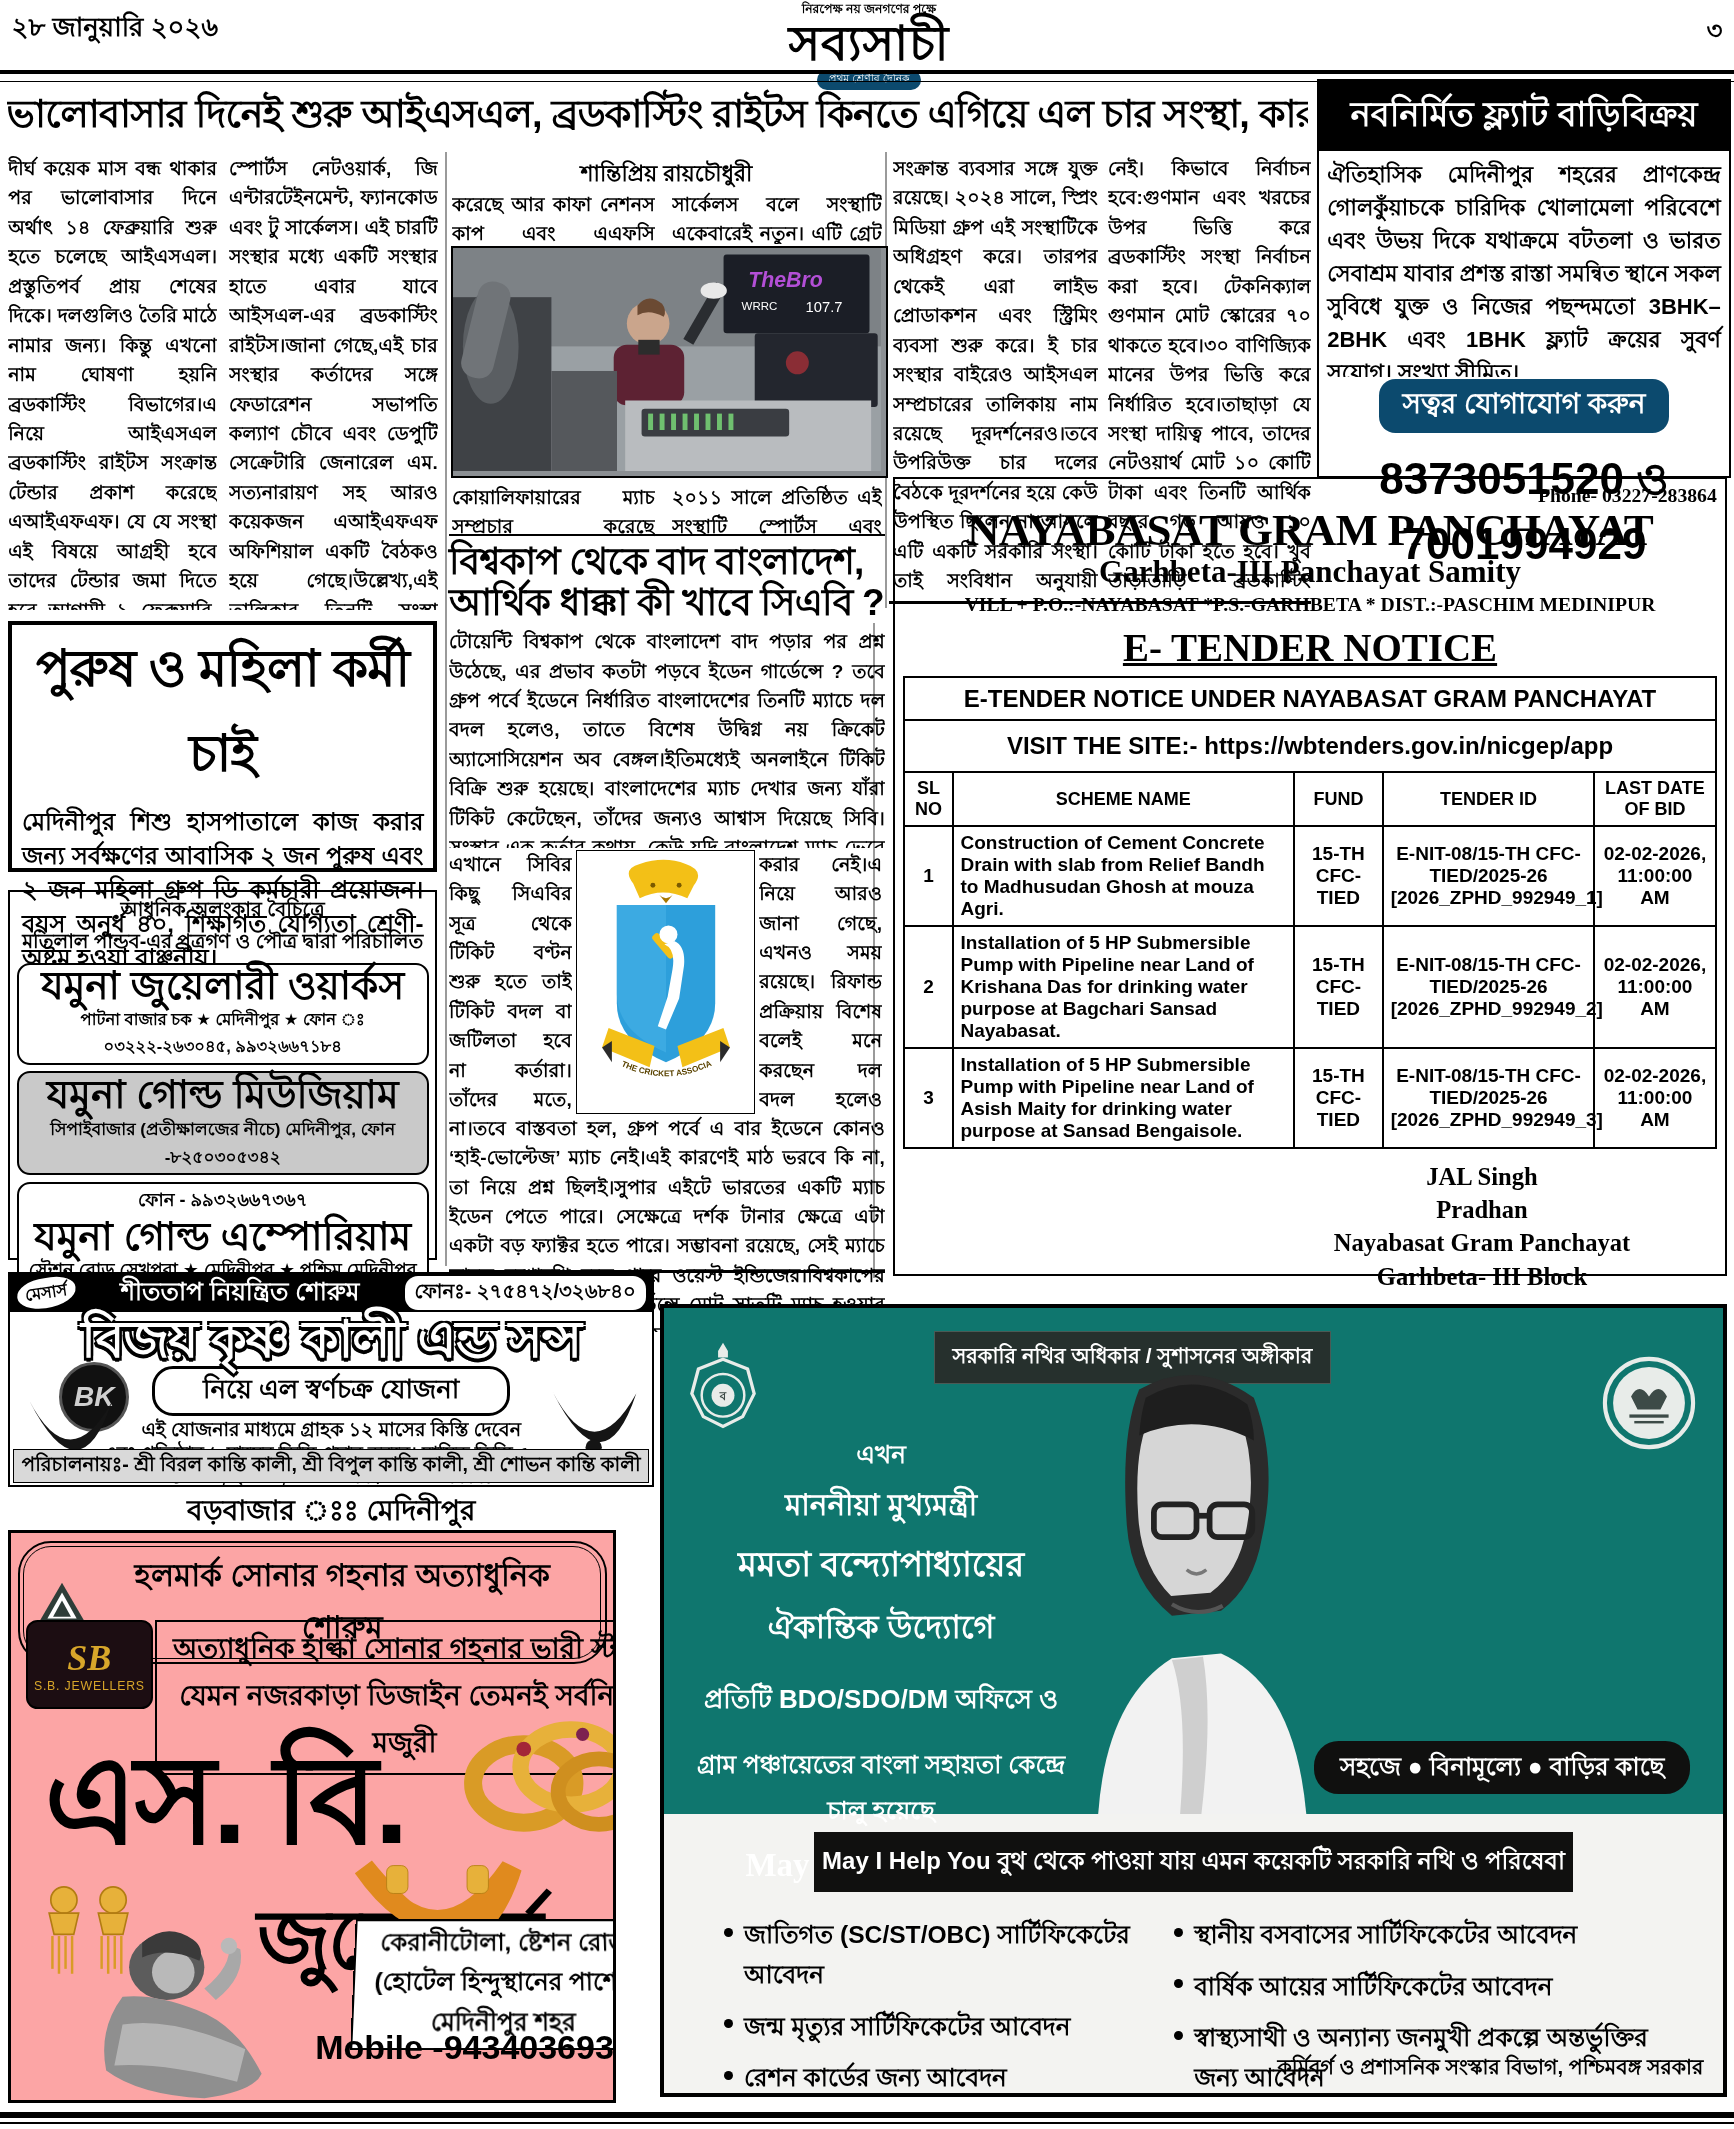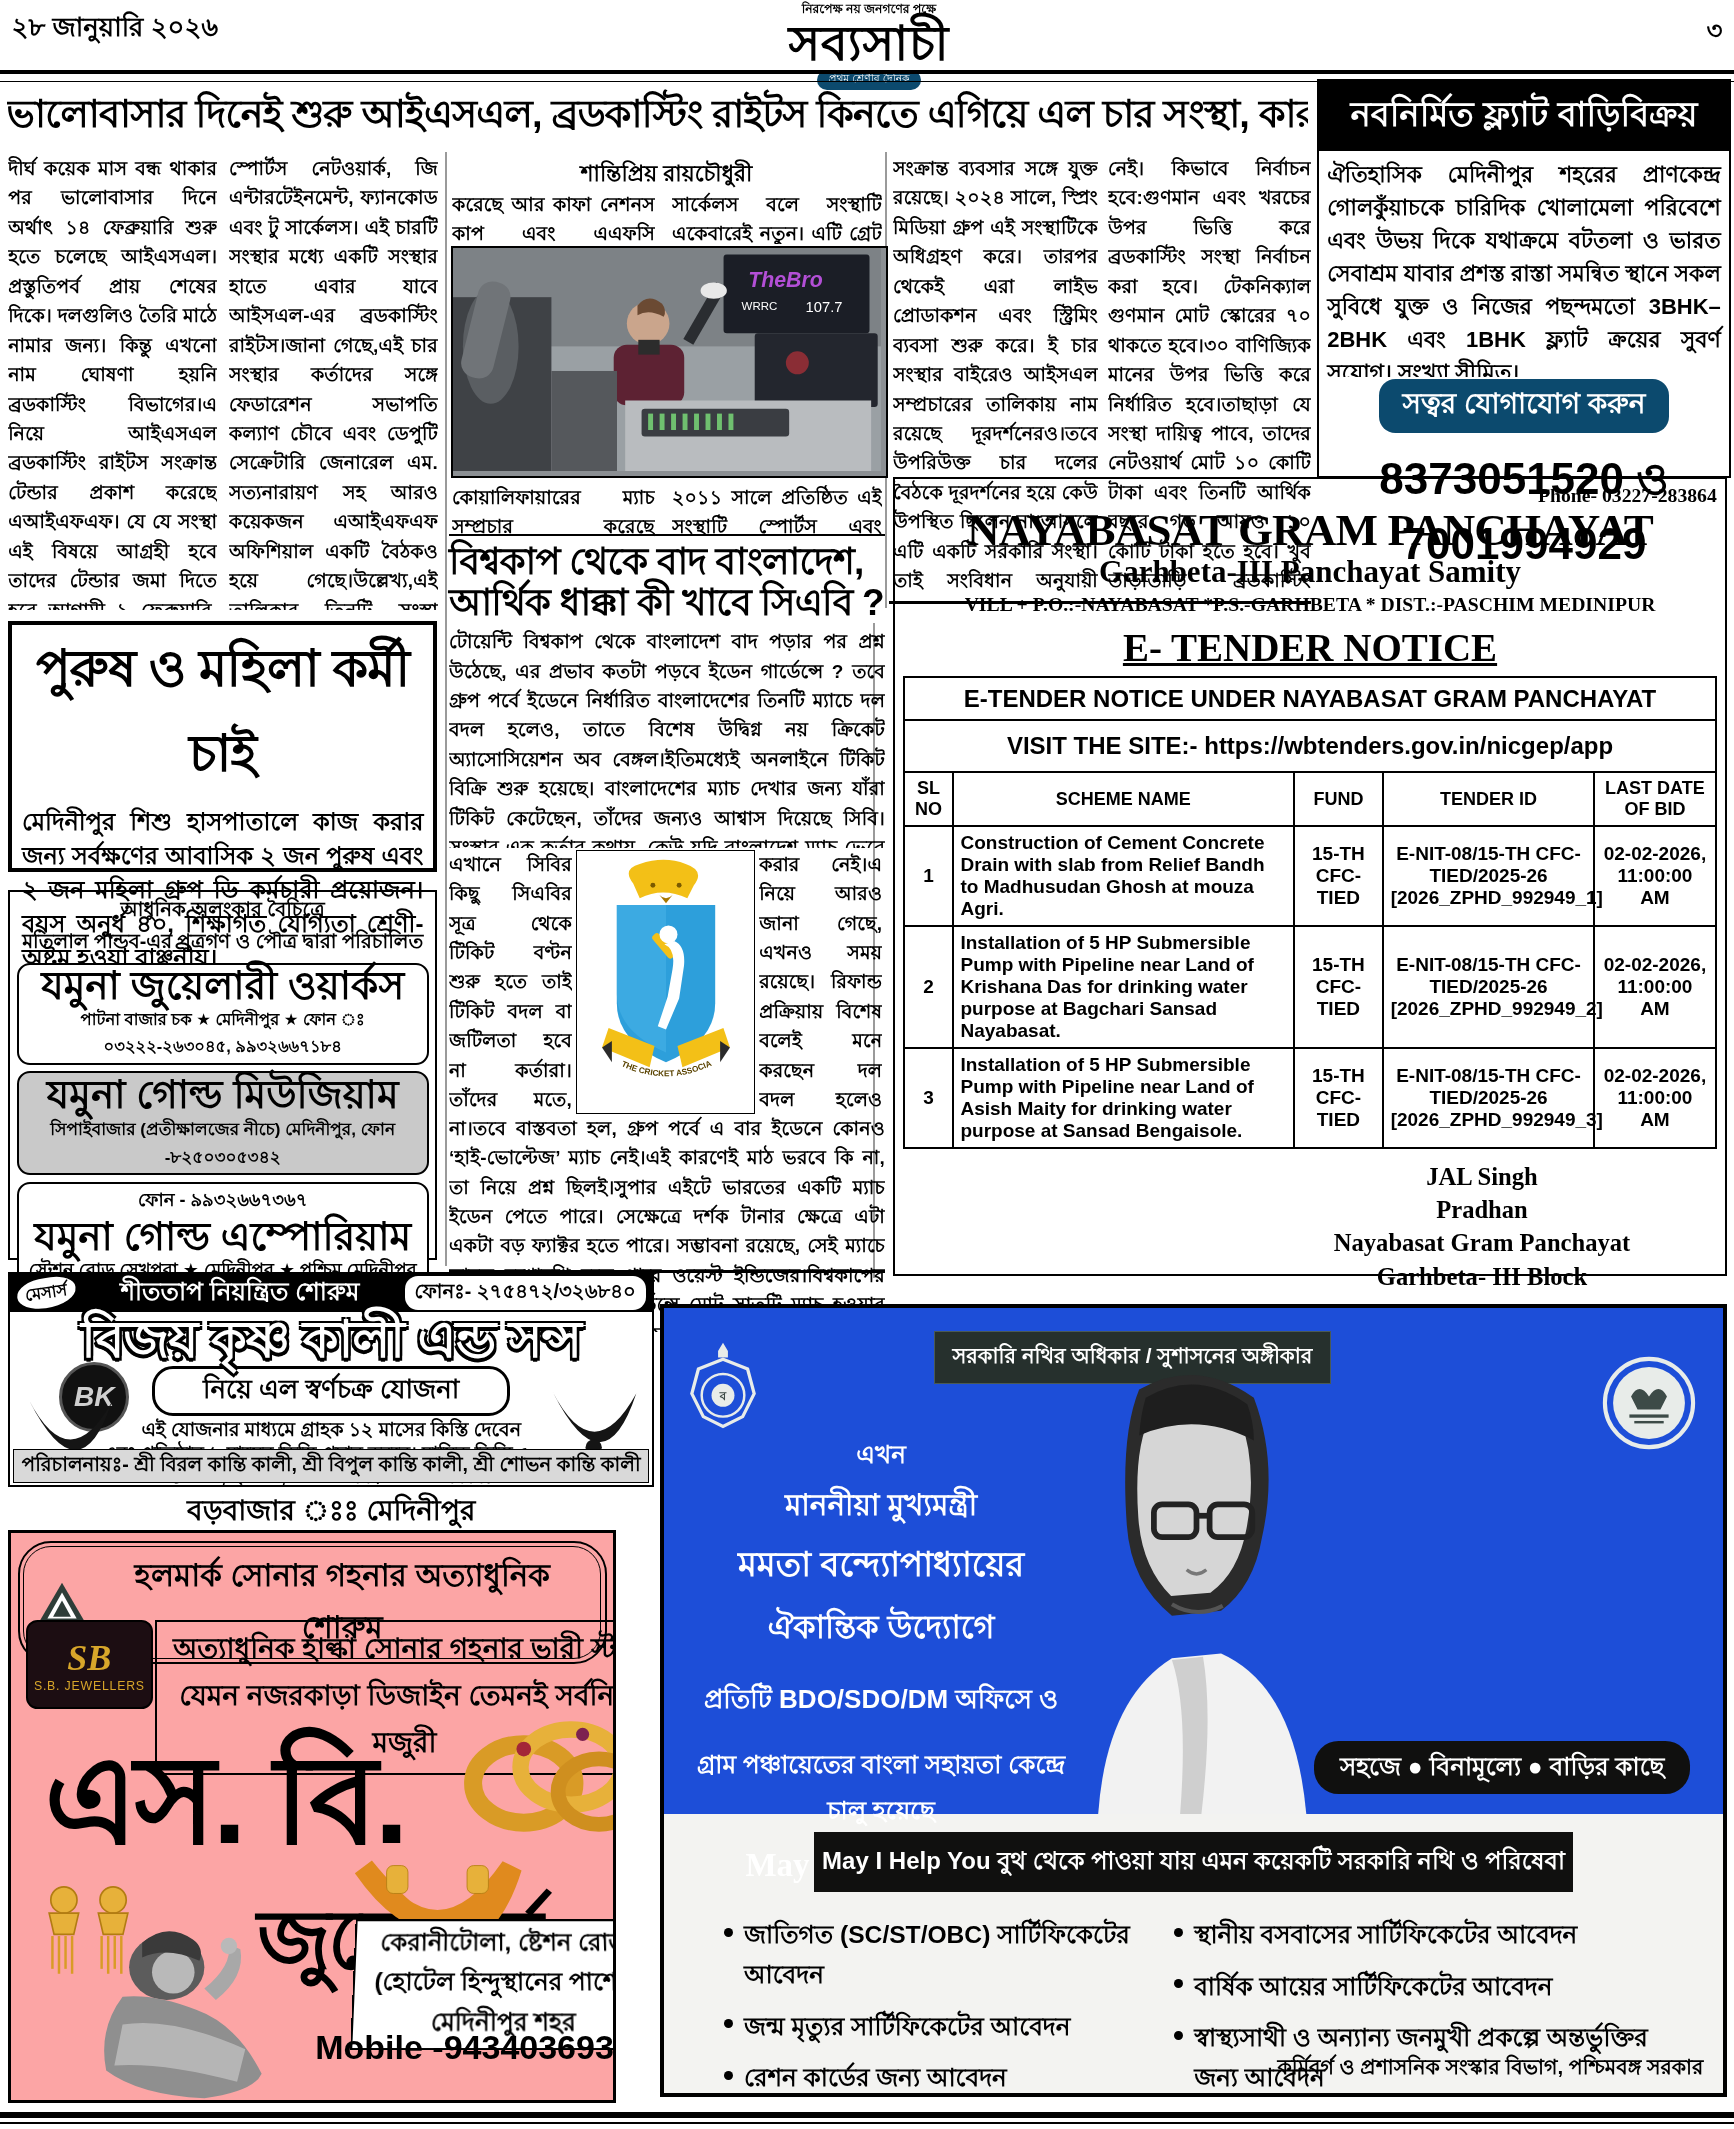--- a/index.html
+++ b/index.html
@@ -12,21 +12,21 @@
   .hidden-of{overflow:hidden;}
   .vline{position:absolute;width:1.6px;background:#9a9a9a;}
   .hline{position:absolute;background:#000;}
   .newsbody{font-size:19px;line-height:1.55;font-weight:600;letter-spacing:0.2px;}
   
   .pill-black{background:#0c4a6e;color:#fff;border-radius:11.5px;display:inline-block;padding:0.8px 11.5px;text-align:center;}
   
   table.tender{border-collapse:collapse;width:100%;table-layout:fixed;}
   table.tender td,table.tender th{border:2.5px solid #000;padding:4.9px 6.6px;vertical-align:middle;}
   
-  .govt-dark{background:#1d4ed8;}
+  .govt-dark{background:#0f766e;}
   .svc li{list-style:none;position:relative;padding-left:23px;margin:11.5px 0;}
   .svc li:before{content:"";position:absolute;left:3.3px;top:11.5px;width:9px;height:9px;border-radius:50%;background:#000;}
   .outline-title{color:#fff;text-shadow:-2.5px -2.5px 0 #000,2.5px -2.5px 0 #000,-2.5px 2.5px 0 #000,2.5px 2.5px 0 #000,0 4.1px 0 #000;}
 </style>
 </head>
 <body>
 
 <div id="page">
 
   <div class="abs" style="left:11.5px;top:6.6px;font-size:26px;font-weight:bold;">২৮ জানুয়ারি ২০২৬</div>

